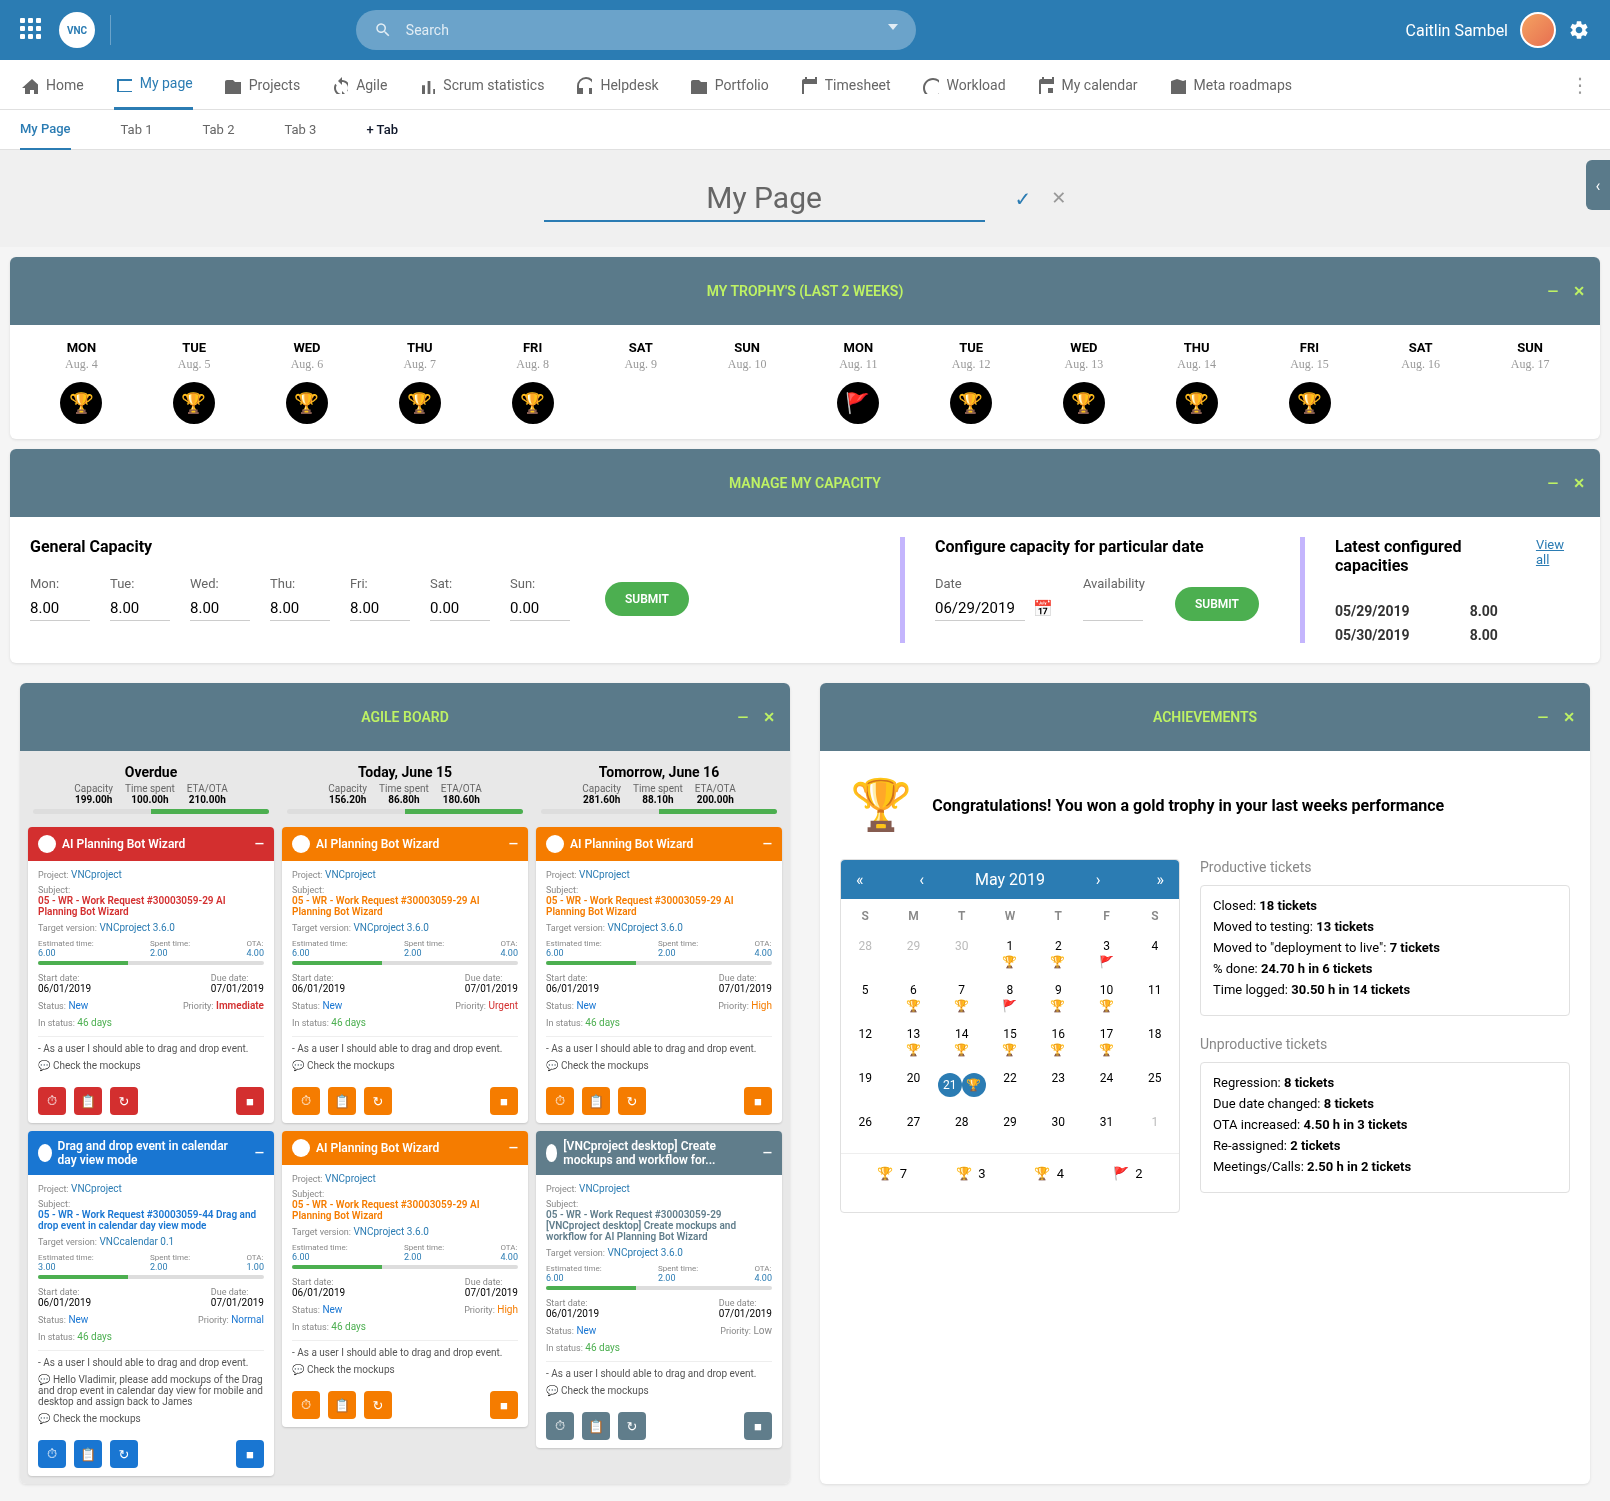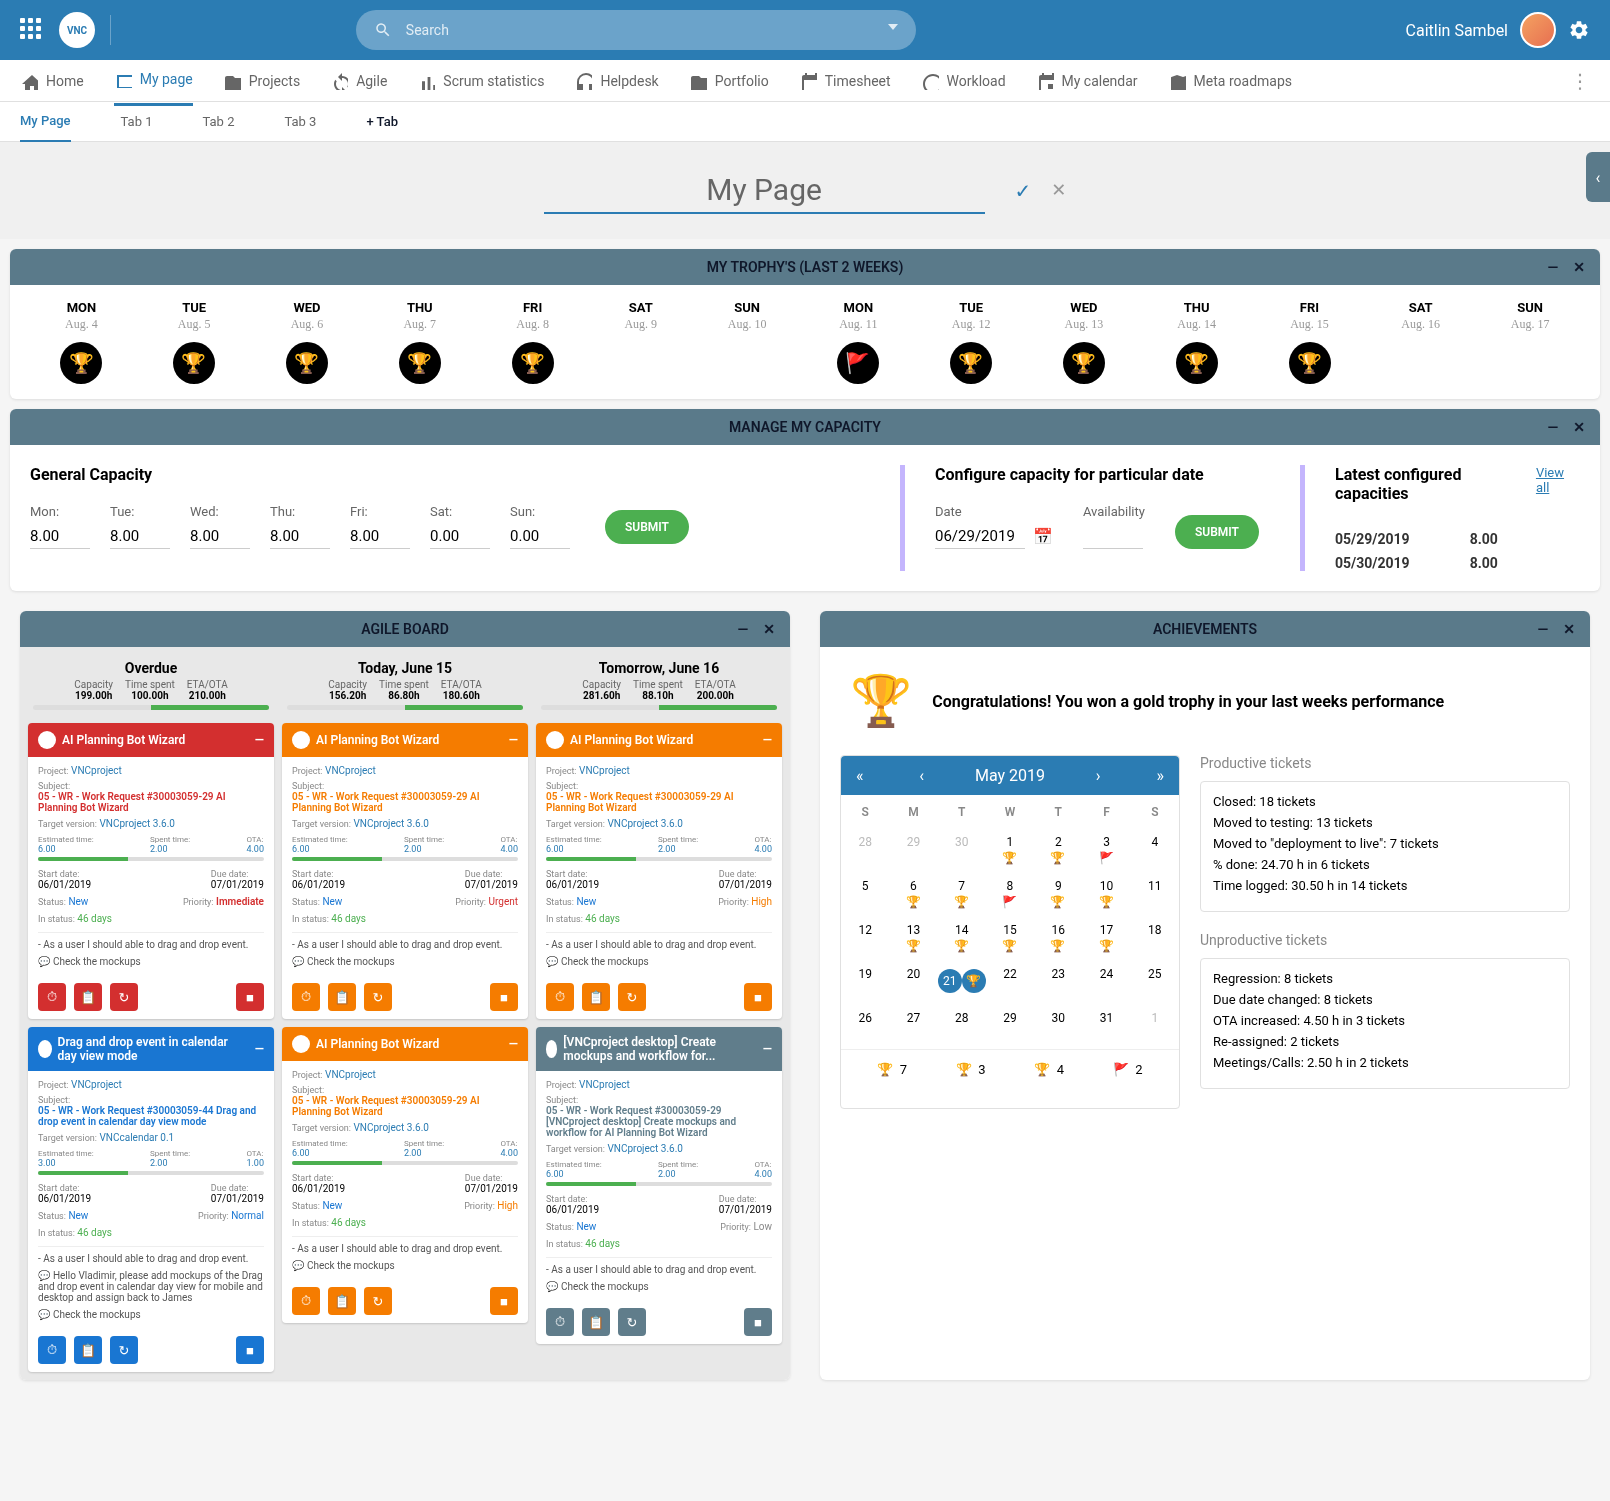--- a/index.html
+++ b/index.html
@@ -9,33 +9,33 @@
 .apps-icon span { background: #fff; border-radius: 1px; }
 .logo { width: 36px; height: 36px; background: #fff; border-radius: 50%; margin: 0 15px; display: flex; align-items: center; justify-content: center; font-size: 10px; font-weight: bold; color: #2b7cb3; }
 .search-box { flex: 1; max-width: 560px; margin: 0 auto; position: relative; }
 .search-box input { width: 100%; height: 40px; background: rgba(255,255,255,0.3); border: none; border-radius: 20px; padding: 0 50px; color: #fff; font-size: 14px; }
 .search-box input::placeholder { color: rgba(255,255,255,0.8); }
 .search-icon { position: absolute; left: 18px; top: 11px; width: 18px; height: 18px; }
 .search-dd { position: absolute; right: 18px; top: 14px; border-left: 5px solid transparent; border-right: 5px solid transparent; border-top: 6px solid rgba(255,255,255,0.8); }
 .user-area { display: flex; align-items: center; gap: 12px; margin-left: auto; }
 .avatar { width: 36px; height: 36px; border-radius: 50%; background: linear-gradient(135deg,#f4a261,#e76f51); border: 2px solid #fff; }
 .gear { width: 22px; height: 22px; }
-.mainnav { background: #fff; height: 42px; display: flex; align-items: center; padding: 0 20px; border-bottom: 1px solid #e0e0e0; gap: 30px; }
+.mainnav { background: #fff; height: 50px; display: flex; align-items: center; padding: 0 20px; border-bottom: 1px solid #e0e0e0; gap: 30px; }
 .nav-item { display: flex; align-items: center; gap: 8px; color: #666; font-size: 14px; cursor: pointer; height: 50px; }
 .nav-item.active { color: #2b7cb3; border-bottom: 3px solid #2b7cb3; }
 .nav-icon { width: 18px; height: 18px; fill: currentColor; }
 .tabsbar { background: #fff; height: 40px; display: flex; align-items: center; padding: 0 20px; gap: 50px; font-size: 13px; color: #666; border-bottom: 1px solid #e0e0e0; }
 .tabsbar .active { color: #2b7cb3; font-weight: 500; border-bottom: 2px solid #2b7cb3; height: 40px; display: flex; align-items: center; }
 .tabsbar .add { color: #0f172a; font-weight: 500; }
 .title-edit { background: #f0f0f0; padding: 25px 0; display: flex; justify-content: center; align-items: center; gap: 30px; position: relative; }
 .title-input { font-size: 30px; color: #666; border: none; border-bottom: 2px solid #2b7cb3; background: transparent; text-align: center; padding: 5px 30px; outline: none; }
 .title-actions { display: flex; gap: 20px; }
 .collapse-handle { position: absolute; right: 0; top: 10px; background: #5a7a8a; width: 24px; height: 50px; border-radius: 6px 0 0 6px; display: flex; align-items: center; justify-content: center; color: #fff; }
 .widget { margin: 10px; background: #fff; border-radius: 6px; overflow: hidden; box-shadow: 0 1px 3px rgba(0,0,0,0.1); }
-.widget-head { background: #5a7a8a; color: #0f172a; padding: 10px 15px; font-size: 14px; font-weight: 600; display: flex; align-items: center; justify-content: center; position: relative; }
+.widget-head { background: #5a7a8a; color: #bef264; padding: 26px 15px; font-size: 14px; font-weight: 600; display: flex; align-items: center; justify-content: center; position: relative; }
 .widget-controls { position: absolute; right: 15px; display: flex; gap: 15px; }
 .trophy-grid { display: flex; padding: 15px; justify-content: space-around; }
 .trophy-day { text-align: center; }
 .trophy-day .day { font-weight: 700; font-size: 13px; }
 .trophy-day .date { color: #999; font-size: 12px; margin-top: 2px; font-family: Liberation Serif, serif; }
 .trophy-circle { width: 42px; height: 42px; border-radius: 50%; background: #000; margin: 10px auto 0; display: flex; align-items: center; justify-content: center; font-size: 20px; }
 .capacity-body { display: flex; padding: 20px; gap: 40px; }
 .cap-section { flex: 1; }
 .cap-section.bordered { border-left: 5px solid #c4b5fd; padding-left: 30px; }
 .cap-heading { font-size: 16px; font-weight: 700; margin-bottom: 20px; }
@@ -110,21 +110,21 @@
 .cal-cell { padding: 6px 0; font-size: 12px; position: relative; height: 44px; }
 .cal-cell.fade { color: #bbb; }
 .cal-cell.today span { background: #2b7cb3; color: #fff; border-radius: 50%; width: 24px; height: 24px; display: inline-flex; align-items: center; justify-content: center; }
 .cal-cell .ic { font-size: 12px; display: block; margin-top: 2px; }
 .cal-summary { display: flex; justify-content: space-around; padding: 12px; border-top: 1px solid #eee; font-size: 13px; }
 .cal-summary div { display: flex; align-items: center; gap: 6px; }
 .tickets-col { flex: 1; }
 .tix-heading { color: #888; font-size: 14px; margin-bottom: 10px; }
 .tix-box { border: 1px solid #e0e0e0; border-radius: 4px; padding: 12px; font-size: 13px; margin-bottom: 20px; }
 .tix-box div { margin-bottom: 6px; }
-.tix-box b { font-weight: 400; }
+.tix-box b { font-weight: 700; }
 </style>
 </head>
 <body>
 
 <div class="topbar">
   <div class="apps-icon">
       <span></span>
       <span></span>
       <span></span>
       <span></span>

